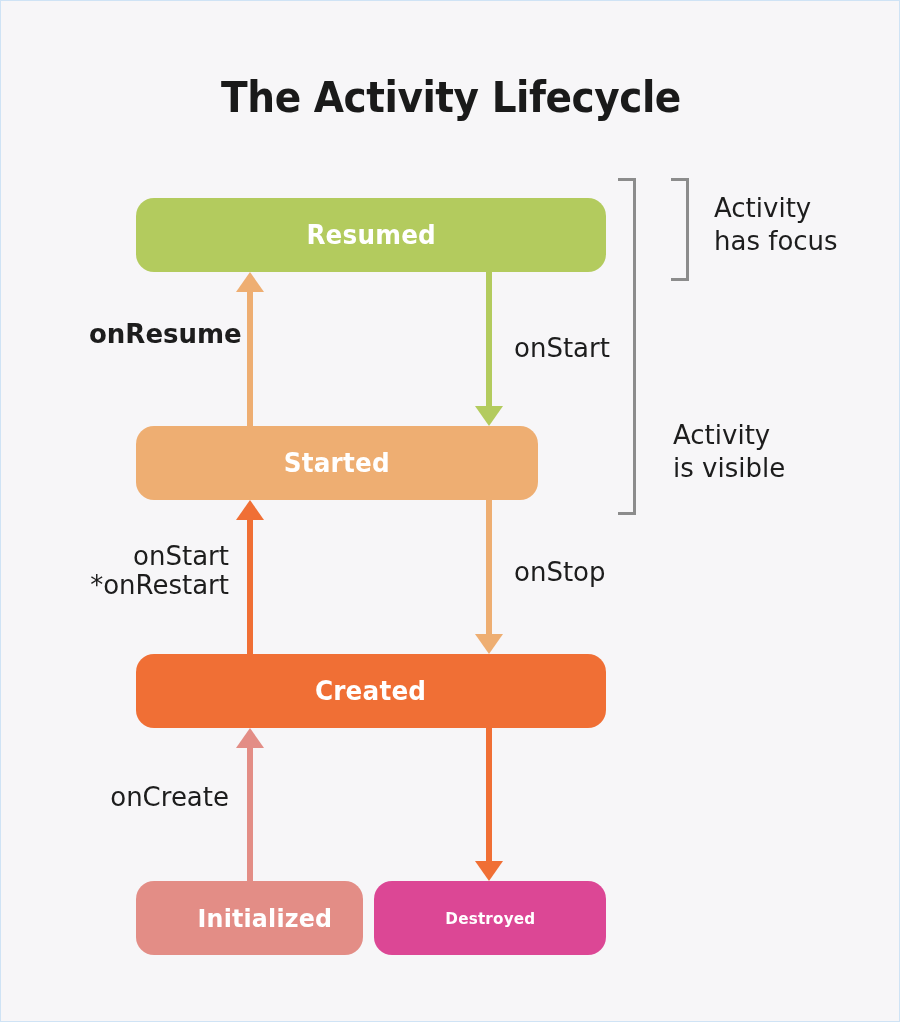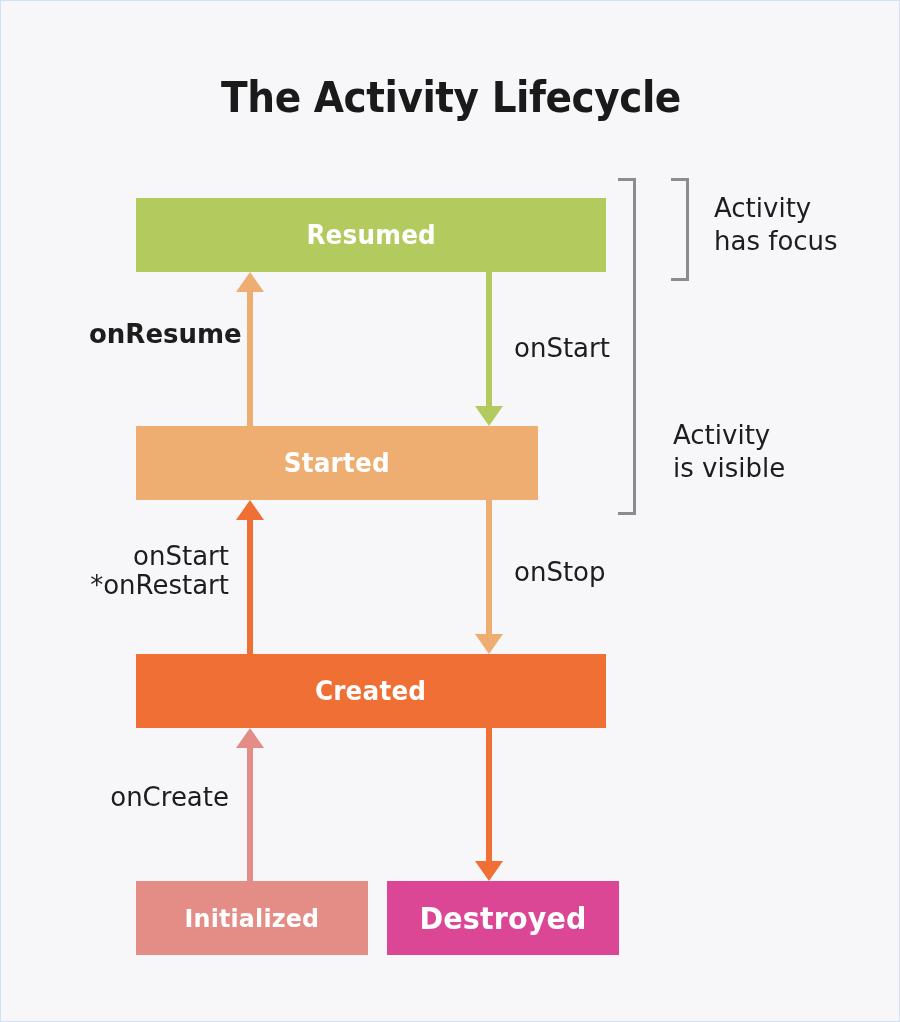--- a/index.html
+++ b/index.html
@@ -39,48 +39,49 @@
   .state-box {
     position: absolute;
     display: flex;
     align-items: center;
     justify-content: center;
     color: #ffffff;
     font-size: 26px;
     font-weight: bold;
     letter-spacing: 0.2px;
     transform-origin: center;
+    border-radius: 18px;
   }
   .state-box .state-label {
     transform: scaleX(0.95);
     display: block;
   }
 
   #box-resumed {
     left: 135px; top: 197px; width: 470px; height: 74px;
     background: #b3cb5e;
   }
   #box-started {
     left: 135px; top: 425px; width: 402px; height: 74px;
     background: #eeae72;
   }
   #box-created {
     left: 135px; top: 653px; width: 470px; height: 74px;
     background: #f06f35;
   }
   #box-initialized {
-    left: 135px; top: 880px; width: 232px; height: 74px;
+    left: 135px; top: 880px; width: 196px; height: 74px;
     background: #e38d86;
     font-size: 25px;
+    padding-left: 31px;
   }
   #box-destroyed {
     left: 373px; top: 880px; width: 232px; height: 74px;
     background: #dc4795;
-    font-size: 30px;
-    margin-left: 13px;
+    font-size: 16px;
   }
 
   
   .arrow { position: absolute; }
   .arrow .shaft {
     position: absolute;
     left: 50%;
     margin-left: -3px;
     width: 6px;
   }

